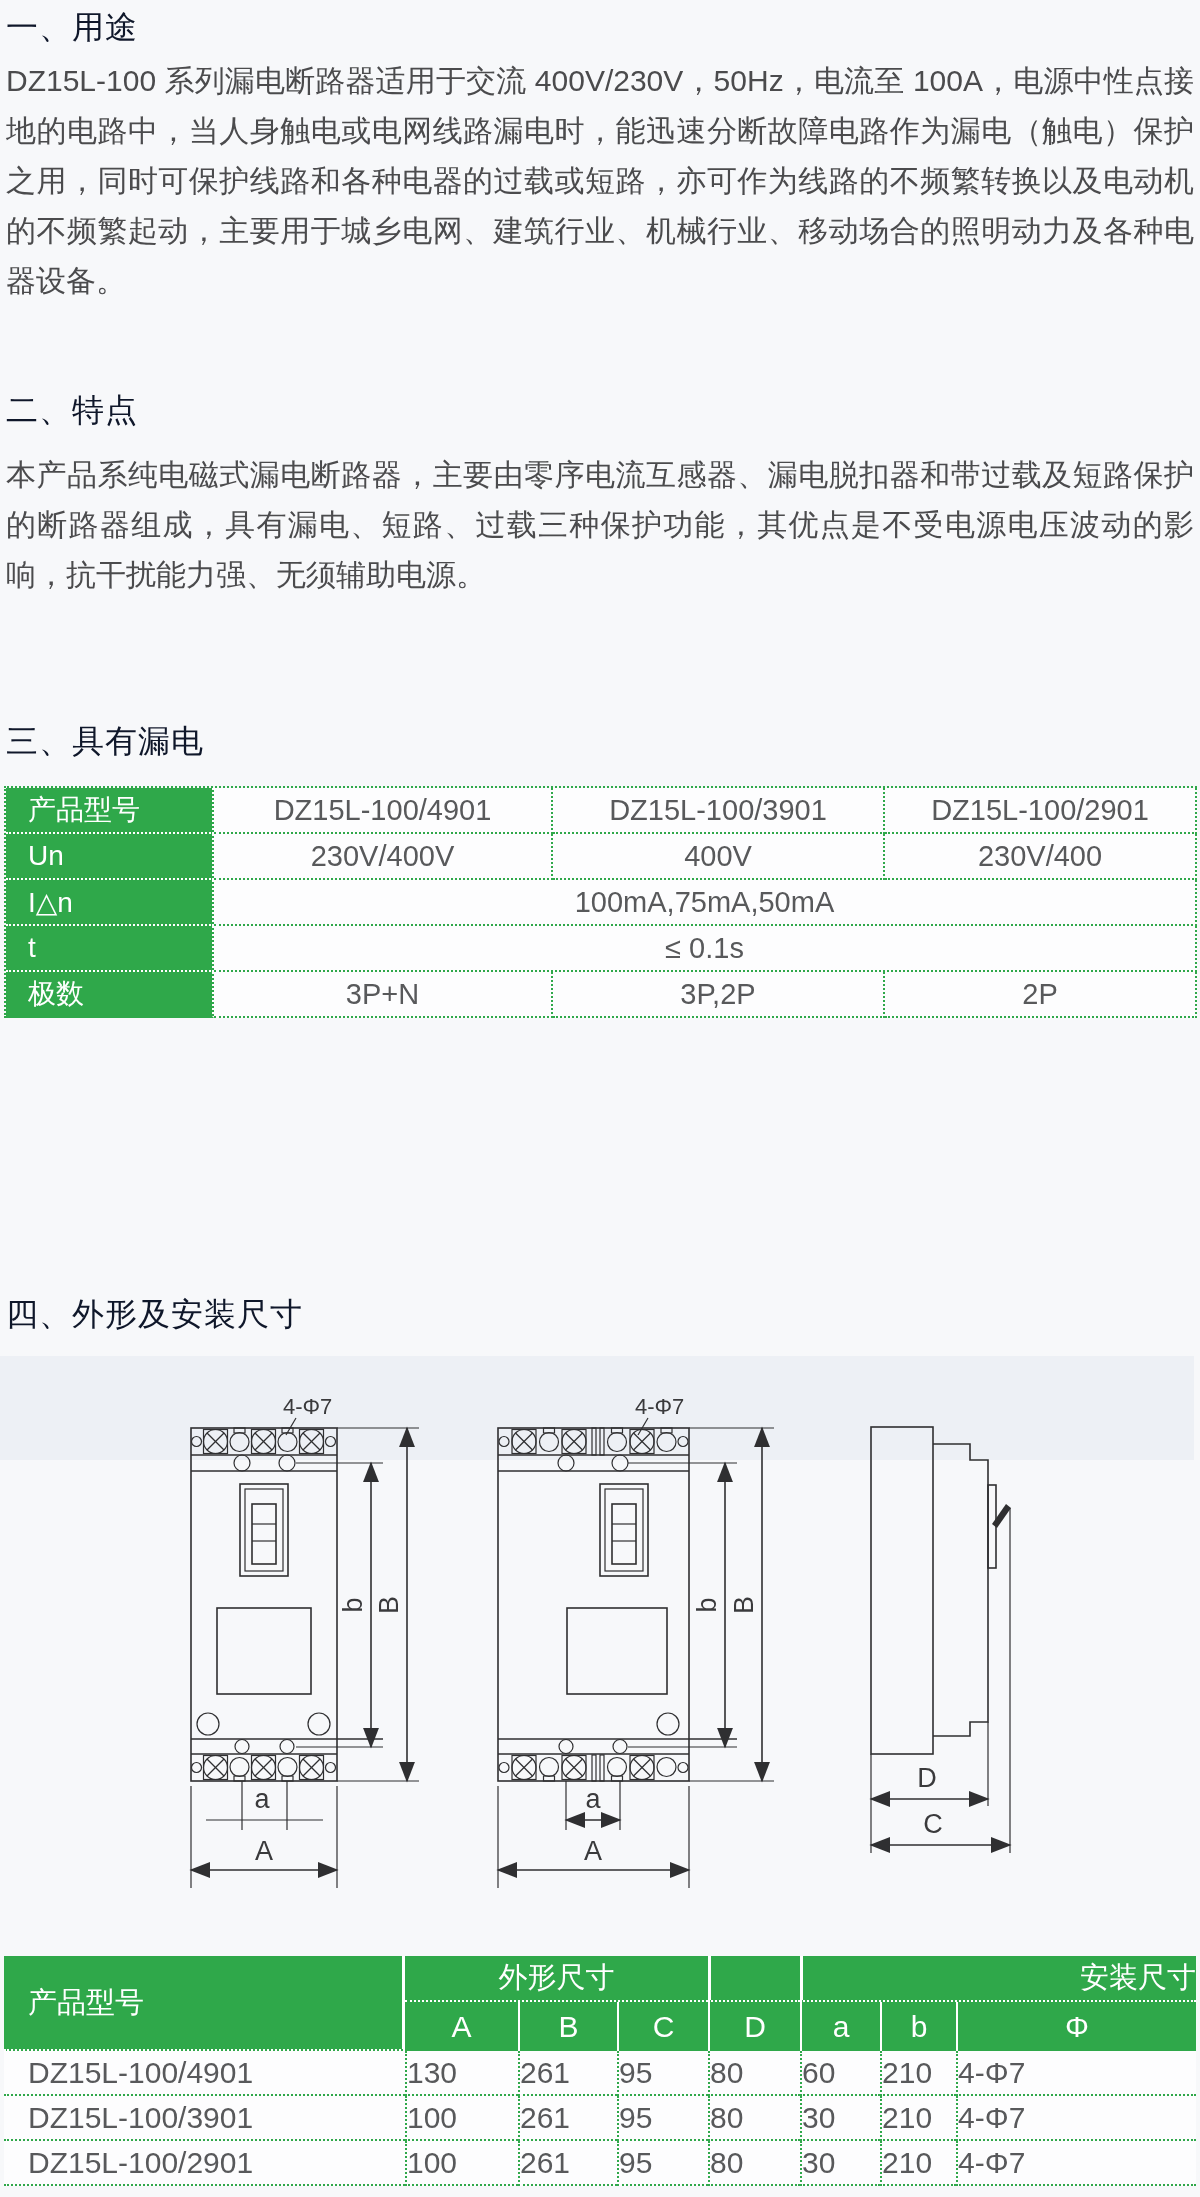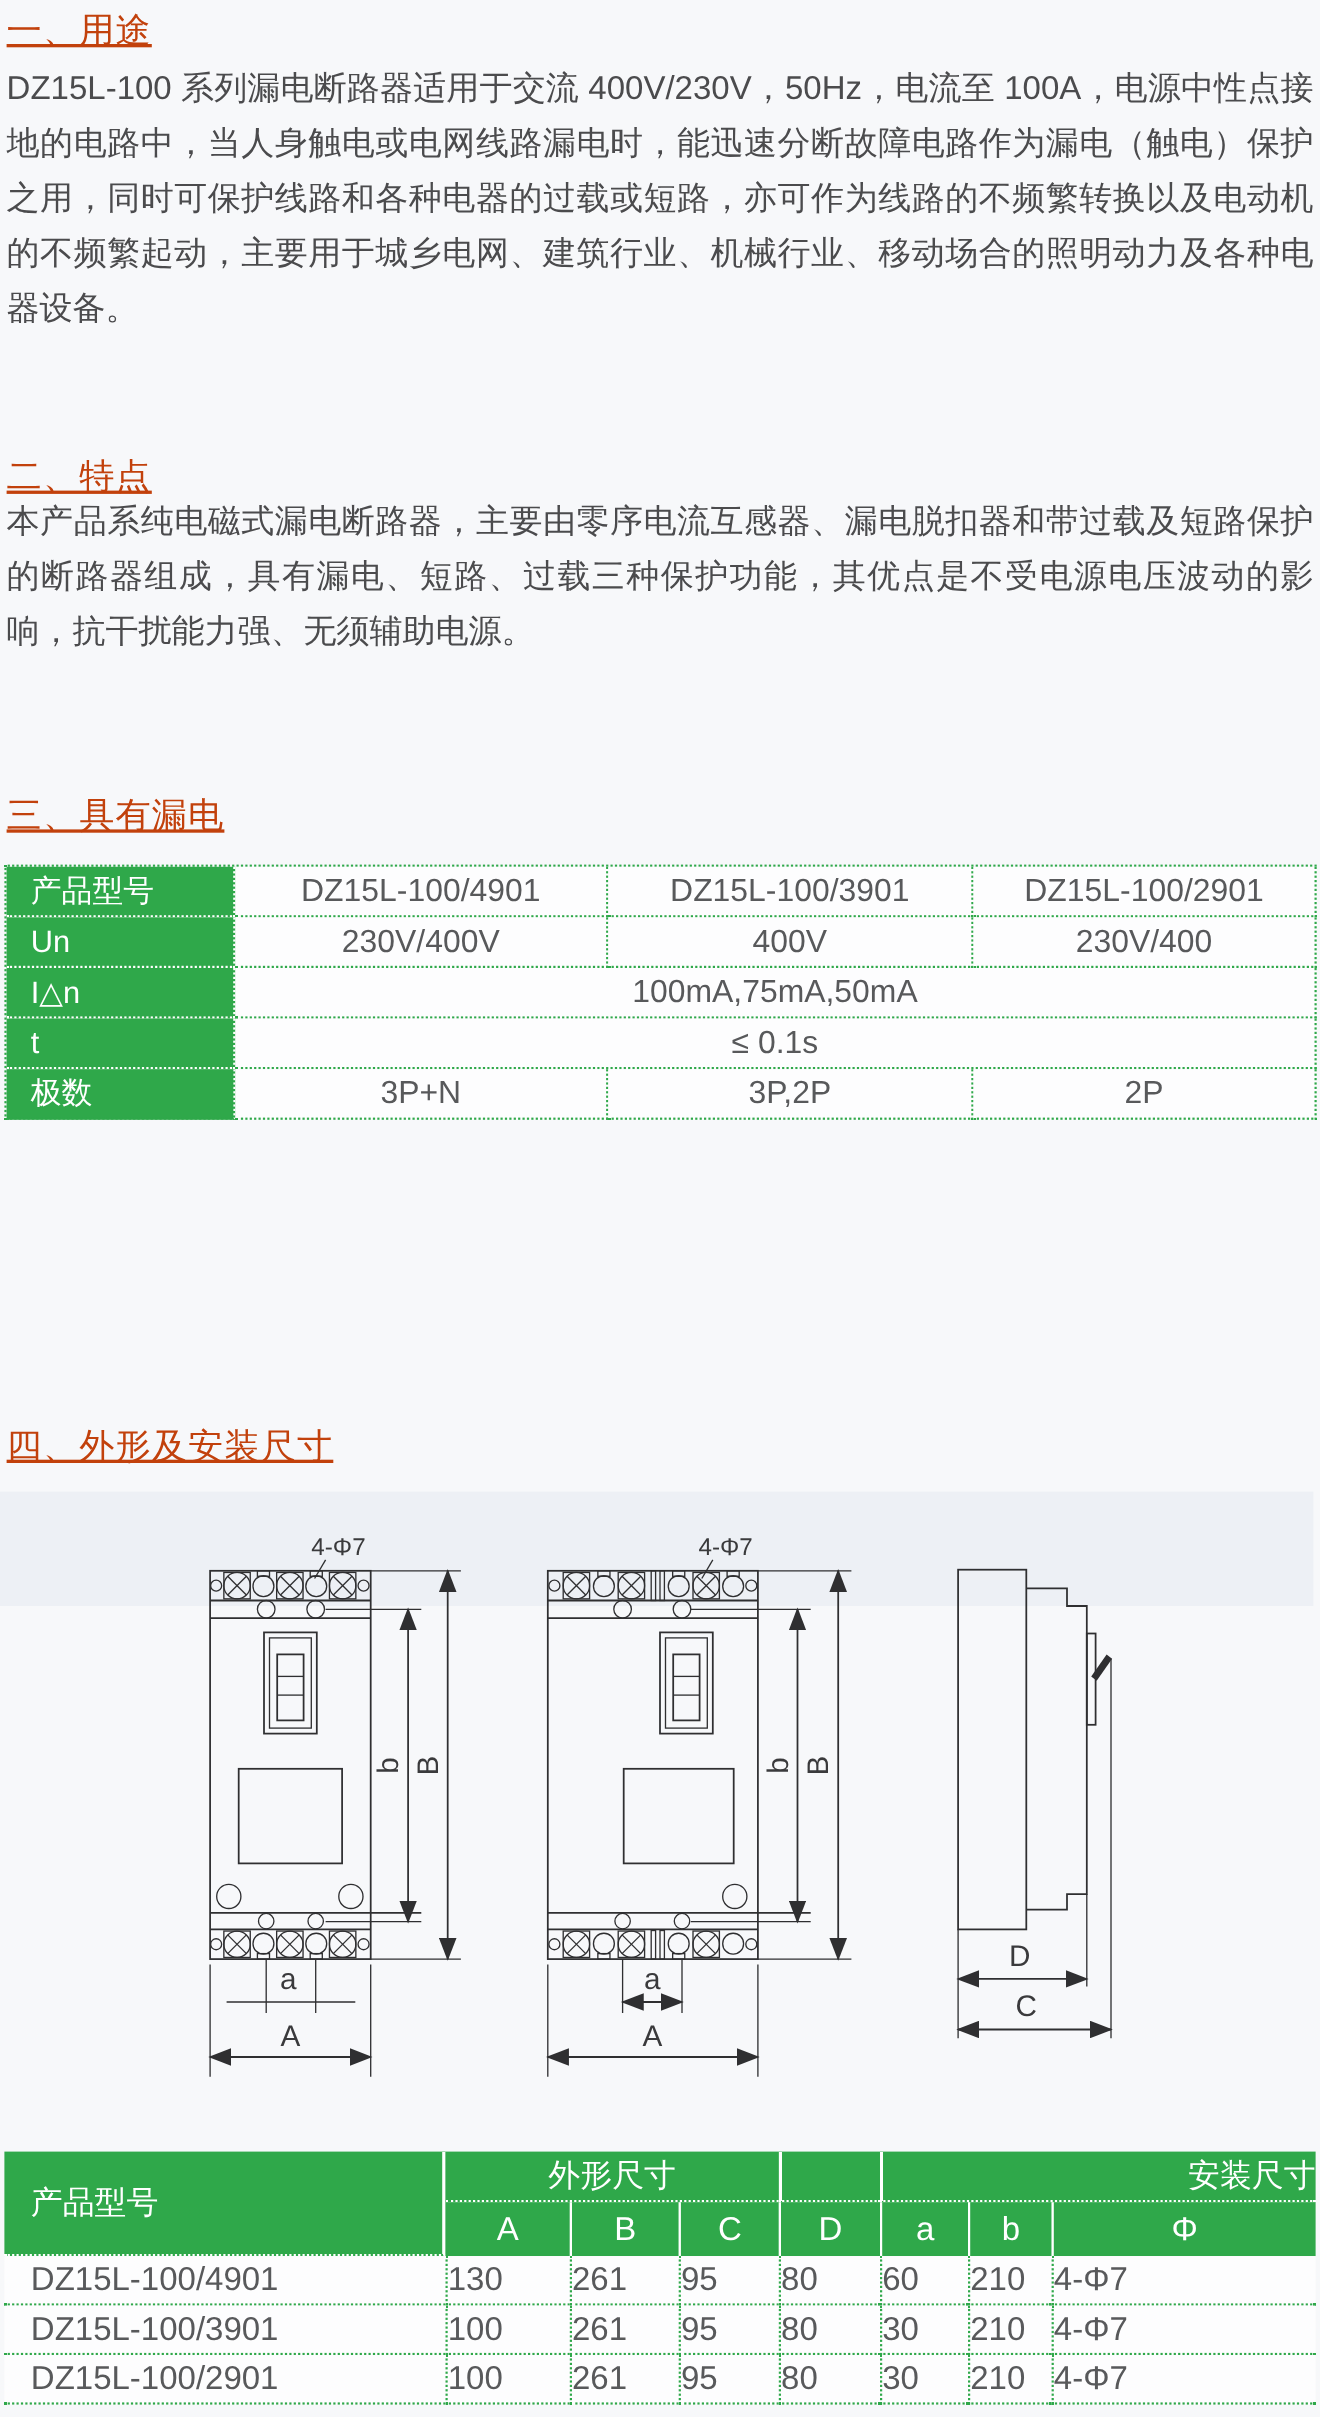--- a/index.html
+++ b/index.html
@@ -4,21 +4,21 @@
 <style>
   html,body{margin:0;padding:0;}
   body{
     width:1200px;height:2197px;position:relative;overflow:hidden;
     background:#f7f8fa;
     font-family:"Liberation Sans","DejaVu Sans",sans-serif;
     color:#4c4c4e;
   }
   .abs{position:absolute;}
   h2.sec{
-    margin:0;font-size:32px;font-weight:400;color:#c2410c;letter-spacing:1px;text-decoration:underline;
+    margin:0;font-size:32px;font-weight:400;color:#0f172a;letter-spacing:1px;
   }
   p.body-text{
     margin:0;font-size:30px;line-height:50px;color:#4b4b4d;
     text-align:justify;text-justify:inter-ideograph;
   }
   
   table.spec{
     border-collapse:separate;border-spacing:0;table-layout:fixed;
     border-top:2px dotted #2fa84a;border-left:2px dotted #2fa84a;
   }
@@ -67,21 +67,21 @@
   svg text{font-family:"Liberation Sans","DejaVu Sans",sans-serif;fill:#3a3a3c;}
   svg text.dim{font-size:27px;}
   svg text.hole{font-size:22px;}
 </style>
 </head>
 <body>
 
 <h2 class="sec abs" style="top:6px;left:6px;">一、用途</h2>
 <p class="body-text abs" style="top:56px;left:6px;width:1188px;">DZ15L-100 系列漏电断路器适用于交流 400V/230V，50Hz，电流至 100A，电源中性点接地的电路中，当人身触电或电网线路漏电时，能迅速分断故障电路作为漏电（触电）保护之用，同时可保护线路和各种电器的过载或短路，亦可作为线路的不频繁转换以及电动机的不频繁起动，主要用于城乡电网、建筑行业、机械行业、移动场合的照明动力及各种电器设备。</p>
 
-<h2 class="sec abs" style="top:412px;left:6px;">二、特点</h2>
+<h2 class="sec abs" style="top:389px;left:6px;">二、特点</h2>
 <p class="body-text abs" style="top:450px;left:6px;width:1188px;">本产品系纯电磁式漏电断路器，主要由零序电流互感器、漏电脱扣器和带过载及短路保护的断路器组成，具有漏电、短路、过载三种保护功能，其优点是不受电源电压波动的影响，抗干扰能力强、无须辅助电源。</p>
 
 <h2 class="sec abs" style="top:720px;left:6px;">三、具有漏电</h2>
 
 <table class="spec abs" style="top:786px;left:4px;width:1191px;">
   <colgroup>
       <col style="width:208px">
       <col style="width:339px">
       <col style="width:332px">
       <col style="width:312px">

